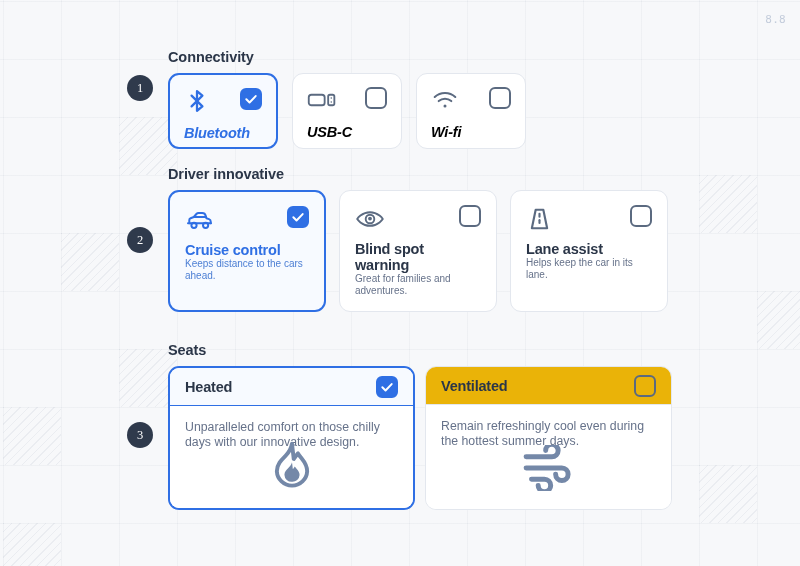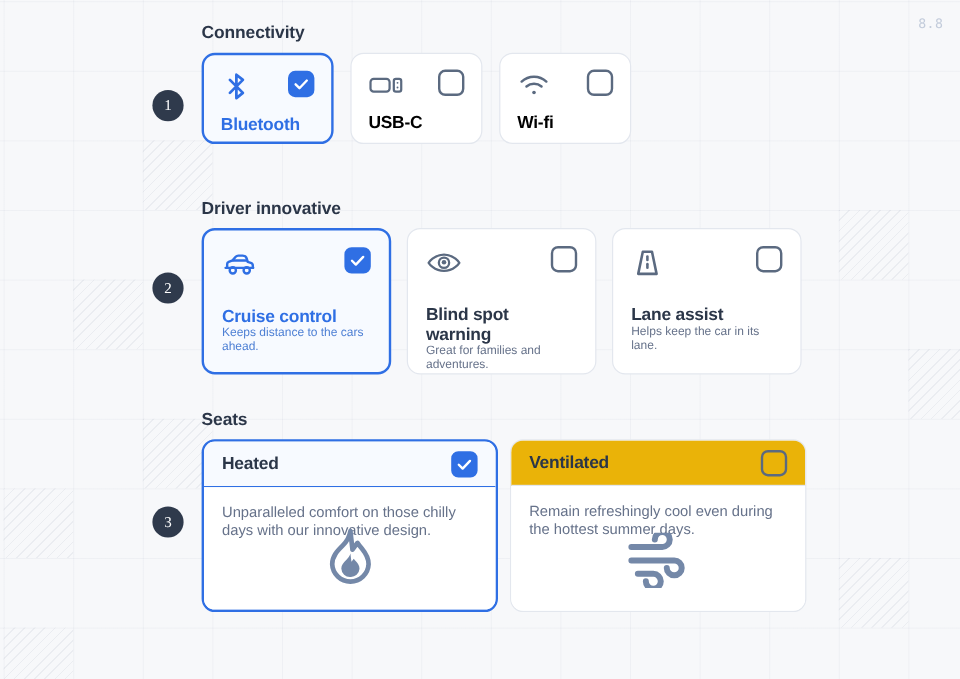--- a/index.html
+++ b/index.html
@@ -93,20 +93,21 @@
   }
   .card.selected {
     background: #f7faff;
     border: 2px solid #2f6fe4;
   }
 
   
   #connectivity-cards {
     display: flex;
     gap: 14px;
+    font-style: italic;
   }
   .conn-card {
     width: 110px;
     height: 76px;
     padding: 13px 14px 0 14px;
   }
   .conn-top {
     display: flex;
     align-items: flex-start;
     justify-content: space-between;
@@ -151,21 +152,21 @@
     height: 122px;
     padding: 14px 15px 0 15px;
   }
   .da-top {
     display: flex;
     align-items: flex-start;
     justify-content: space-between;
     height: 32px;
   }
   .da-title {
-    margin-top: 18px;
+    margin-top: 4px;
     font-size: 14.5px;
     font-weight: bold;
     color: #2b3648;
     letter-spacing: -0.2px;
   }
   .da-desc {
     margin-top: 0;
     font-size: 10px;
     line-height: 1.22;
     color: #66728a;
@@ -248,21 +249,21 @@
   <div class="step-badge" style="left:127px; top:75px;">
     <span>1</span>
   </div>
   <div class="step-badge" style="left:127px; top:227px;">
     <span>2</span>
   </div>
   <div class="step-badge" style="left:127px; top:422px;">
     <span>3</span>
   </div>
 
-  <div class="section" style="left:168px; top:20px;">
+  <div class="section" style="left:168px; top:49px;">
     <div class="section-title">Connectivity</div>
 
     <div id="connectivity-cards">
 
       <div class="card conn-card selected">
         <div class="conn-top">
           <span class="icon-blue">
             <svg width="26" height="26" viewBox="0 0 24 24" fill="none" stroke="currentColor" stroke-width="2.1" stroke-linecap="round" stroke-linejoin="round">
               <path d="M7 7l10 10-5 4V3l5 4L7 17"></path>
             </svg>

